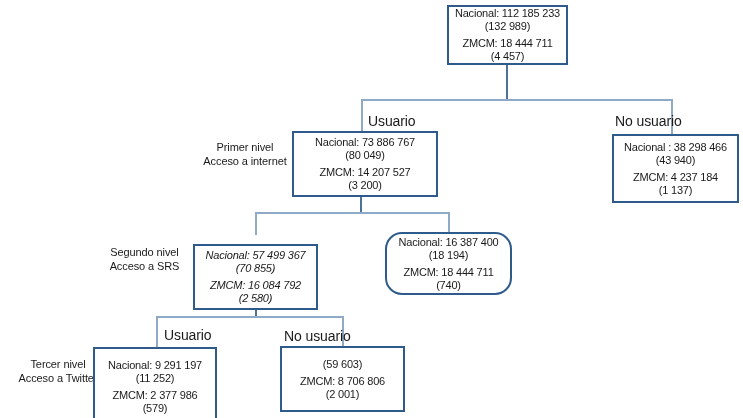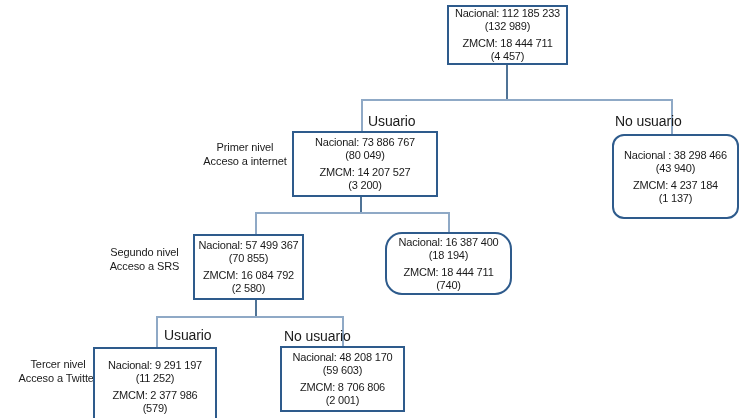--- a/index.html
+++ b/index.html
@@ -82,32 +82,32 @@
     <div class="pair">
       <span>Nacional: 73 886 767</span>
       <span>(80 049)</span>
     </div>
     <div class="pair">
       <span>ZMCM: 14 207 527</span>
       <span>(3 200)</span>
     </div>
   </div>
 
-  <div class="node" style="left:612px;top:134px;width:127px;height:85px;border-radius:12px;">
+  <div class="node" style="left:612px;top:134px;width:127px;height:69px;">
     <div class="pair">
       <span>Nacional : 38 298 466</span>
       <span>(43 940)</span>
     </div>
     <div class="pair">
       <span>ZMCM: 4 237 184</span>
       <span>(1 137)</span>
     </div>
   </div>
 
-  <div class="node" style="left:193px;top:234px;width:111px;height:66px;">
+  <div class="node" style="left:193px;top:244px;width:125px;height:66px;font-style:italic;">
     <div class="pair">
       <span>Nacional: 57 499 367</span>
       <span>(70 855)</span>
     </div>
     <div class="pair">
       <span>ZMCM: 16 084 792</span>
       <span>(2 580)</span>
     </div>
   </div>
 
@@ -128,21 +128,20 @@
       <span>(11 252)</span>
     </div>
     <div class="pair">
       <span>ZMCM: 2 377 986</span>
       <span>(579)</span>
     </div>
   </div>
 
   <div class="node" style="left:280px;top:346px;width:125px;height:66px;">
     <div class="pair">
-      <span>Nacional: 48 208 170</span>
       <span>(59 603)</span>
     </div>
     <div class="pair">
       <span>ZMCM: 8 706 806</span>
       <span>(2 001)</span>
     </div>
   </div>
 
 </div>
 

